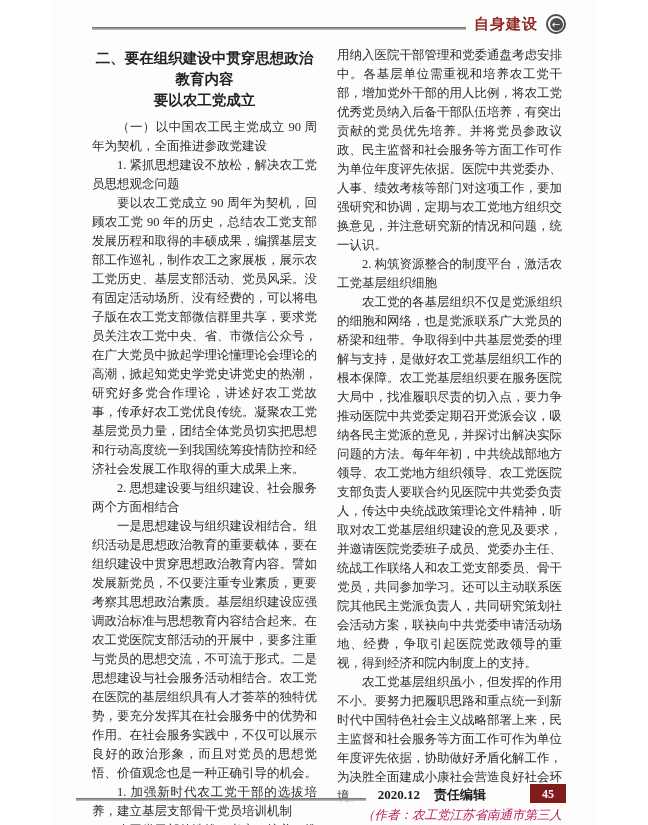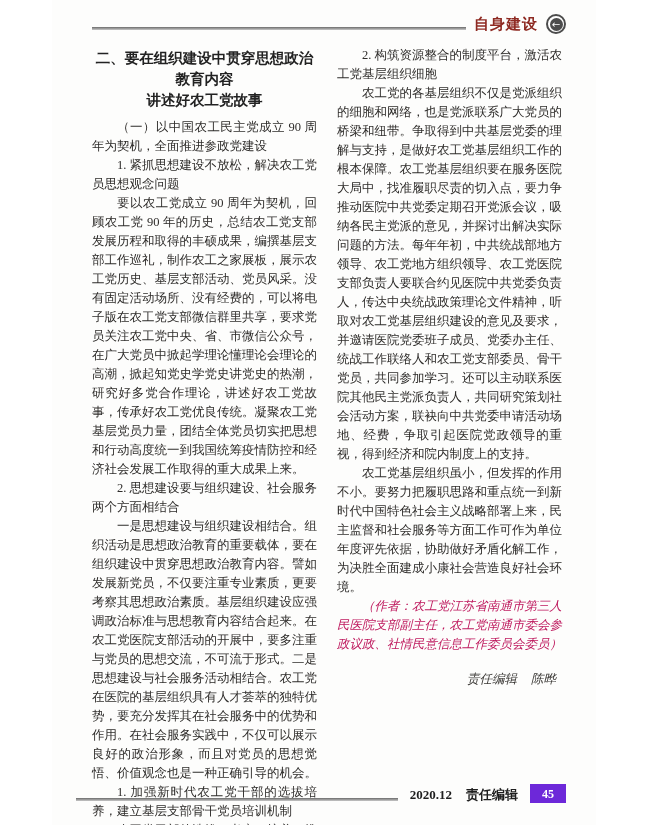--- a/index.html
+++ b/index.html
@@ -89,43 +89,44 @@
     <span class="logo">
       <span class="logo-inner">←</span>
     </span>
   </div>
 
   <div class="columns">
 
     <section class="col">
       <h2 class="article-title">
         <span>二、要在组织建设中贯穿思想政治教育内容</span><br>
-        <span>讲述好农工党故事</span>
+        <span>要以农工党成立</span>
       </h2>
       <p>（一）以中国农工民主党成立 90 周年为契机，全面推进参政党建设</p>
       <p>1. 紧抓思想建设不放松，解决农工党员思想观念问题</p>
       <p>要以农工党成立 90 周年为契机，回顾农工党 90 年的历史，总结农工党支部发展历程和取得的丰硕成果，编撰基层支部工作巡礼，制作农工之家展板，展示农工党历史、基层支部活动、党员风采。没有固定活动场所、没有经费的，可以将电子版在农工党支部微信群里共享，要求党员关注农工党中央、省、市微信公众号，在广大党员中掀起学理论懂理论会理论的高潮，掀起知党史学党史讲党史的热潮，研究好多党合作理论，讲述好农工党故事，传承好农工党优良传统。凝聚农工党基层党员力量，团结全体党员切实把思想和行动高度统一到我国统筹疫情防控和经济社会发展工作取得的重大成果上来。</p>
       <p>2. 思想建设要与组织建设、社会服务两个方面相结合</p>
       <p>一是思想建设与组织建设相结合。组织活动是思想政治教育的重要载体，要在组织建设中贯穿思想政治教育内容。譬如发展新党员，不仅要注重专业素质，更要考察其思想政治素质。基层组织建设应强调政治标准与思想教育内容结合起来。在农工党医院支部活动的开展中，要多注重与党员的思想交流，不可流于形式。二是思想建设与社会服务活动相结合。农工党在医院的基层组织具有人才荟萃的独特优势，要充分发挥其在社会服务中的优势和作用。在社会服务实践中，不仅可以展示良好的政治形象，而且对党员的思想觉悟、价值观念也是一种正确引导的机会。</p>
       <p>1. 加强新时代农工党干部的选拔培养，建立基层支部骨干党员培训机制</p>
       <p>农工党干部的选拔、考察、培养、推荐，可以根据中共党管干部的原则，把农工党干部的任</p>
     </section>
 
     <section class="col">
+      <p class="no-indent">用纳入医院干部管理和党委通盘考虑安排中。各基层单位需重视和培养农工党干部，增加党外干部的用人比例，将农工党优秀党员纳入后备干部队伍培养，有突出贡献的党员优先培养。并将党员参政议政、民主监督和社会服务等方面工作可作为单位年度评先依据。医院中共党委办、人事、绩效考核等部门对这项工作，要加强研究和协调，定期与农工党地方组织交换意见，并注意研究新的情况和问题，统一认识。</p>
       <p>2. 构筑资源整合的制度平台，激活农工党基层组织细胞</p>
       <p>农工党的各基层组织不仅是党派组织的细胞和网络，也是党派联系广大党员的桥梁和纽带。争取得到中共基层党委的理解与支持，是做好农工党基层组织工作的根本保障。农工党基层组织要在服务医院大局中，找准履职尽责的切入点，要力争推动医院中共党委定期召开党派会议，吸纳各民主党派的意见，并探讨出解决实际问题的方法。每年年初，中共统战部地方领导、农工党地方组织领导、农工党医院支部负责人要联合约见医院中共党委负责人，传达中央统战政策理论文件精神，听取对农工党基层组织建设的意见及要求，并邀请医院党委班子成员、党委办主任、统战工作联络人和农工党支部委员、骨干党员，共同参加学习。还可以主动联系医院其他民主党派负责人，共同研究策划社会活动方案，联袂向中共党委申请活动场地、经费，争取引起医院党政领导的重视，得到经济和院内制度上的支持。</p>
       <p>农工党基层组织虽小，但发挥的作用不小。要努力把履职思路和重点统一到新时代中国特色社会主义战略部署上来，民主监督和社会服务等方面工作可作为单位年度评先依据，协助做好矛盾化解工作，为决胜全面建成小康社会营造良好社会环境。</p>
       <p class="kaiti">（作者：农工党江苏省南通市第三人民医院支部副主任，农工党南通市委会参政议政、社情民意信息工作委员会委员）</p>
       <p class="editor-line">
         <span>责任编辑</span><span class="sep"></span><span>陈晔</span>
       </p>
     </section>
 
   </div>
 
   <div class="footer">
     <div class="footer-rule"></div>
     <div class="footer-issue">2020.12</div>
     <div class="footer-journal">责任编辑</div>
-    <div class="page-badge" style="background: #6d28d9;">45</div>
+    <div class="page-badge" style="background: #7f1d1d; margin-left: 32px;">45</div>
   </div>
 
 </div>
 
 </body></html>

